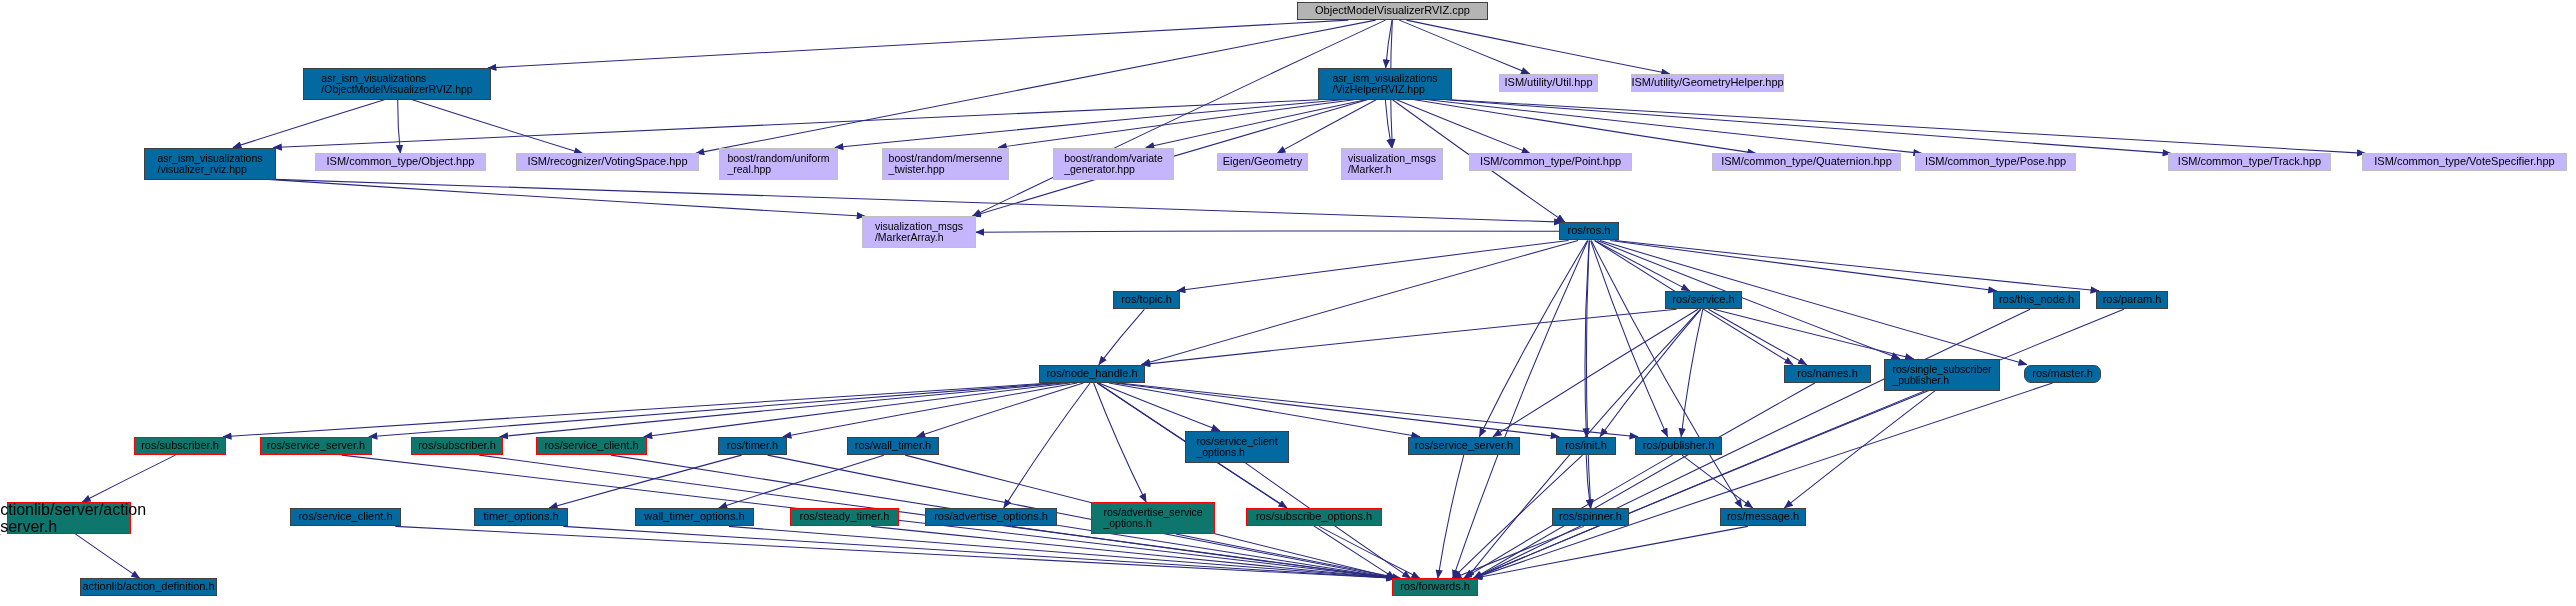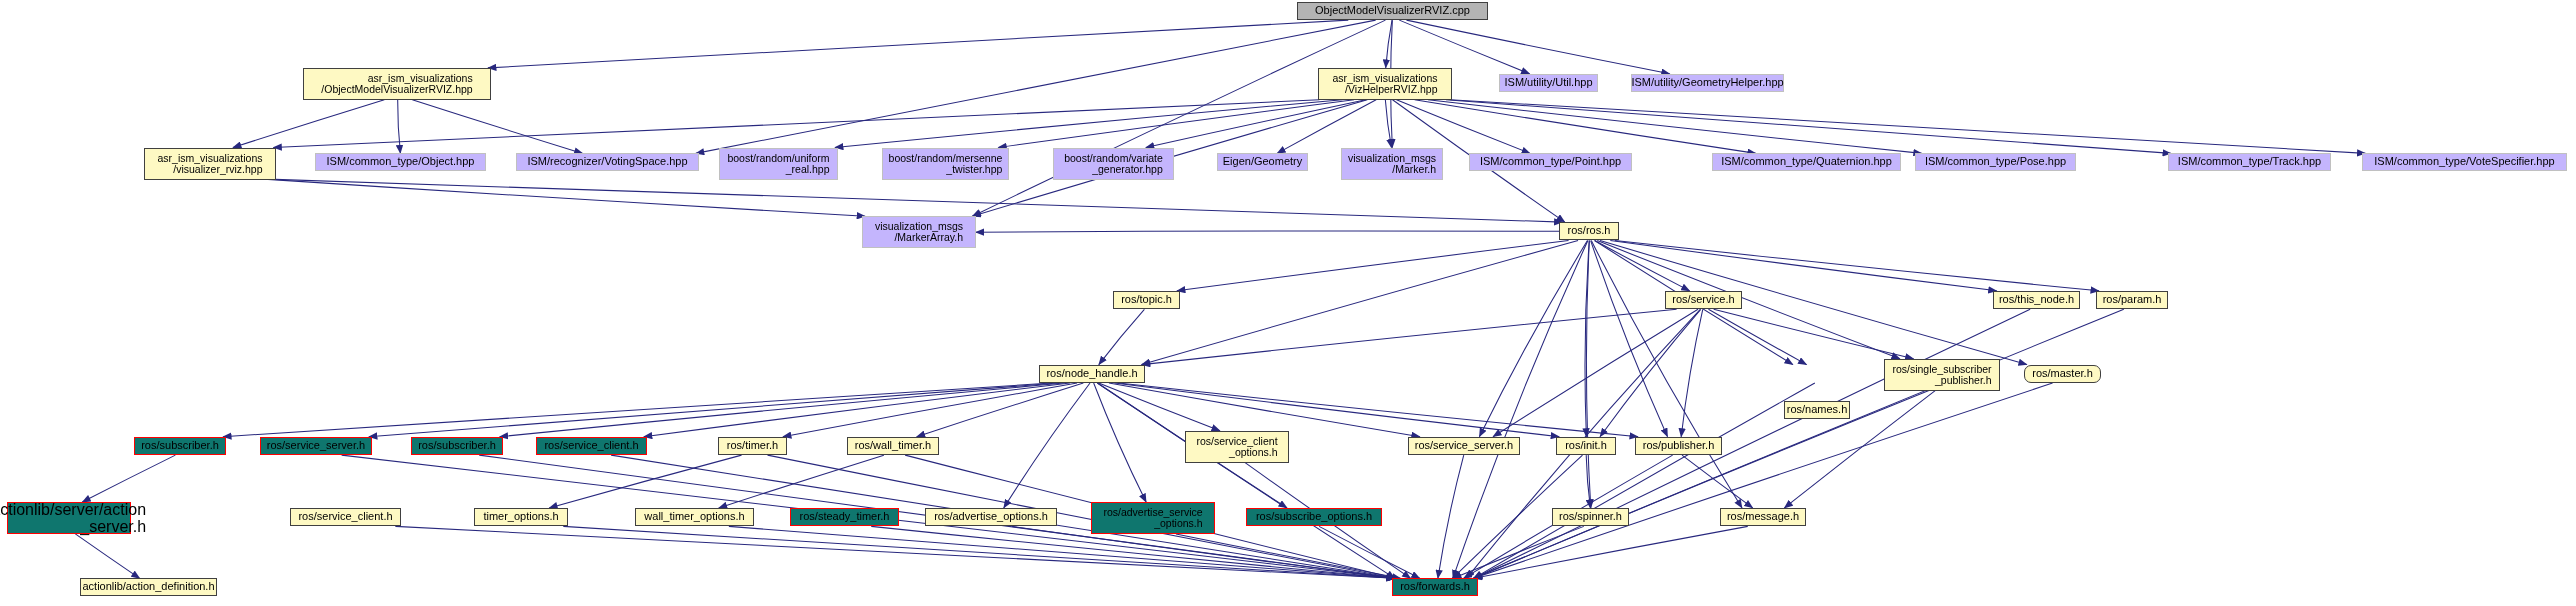--- a/index.html
+++ b/index.html
@@ -1,23 +1,23 @@
 <!DOCTYPE html>
 <html style="font-size:13.4px"><head>
 <meta charset="utf-8">
 <style>
   html,body{margin:0;padding:0;background:#ffffff;}
   #canvas{position:relative;width:2576px;height:606px;background:#ffffff;
           font-family:"Liberation Sans","DejaVu Sans",sans-serif;overflow:hidden;}
   #edges{position:absolute;left:0;top:0;width:2576px;height:606px;pointer-events:none;}
   .node{position:absolute;box-sizing:border-box;display:flex;align-items:center;
-        justify-content:center;text-align:right;line-height:1.08;
+        justify-content:center;text-align:left;line-height:1.08;
         font-size:11px;color:#000000;white-space:pre;}
   .n-plain{border:0.8px solid #c0c0c0;background:#c4b5fd;}
-  .n-dark{border:1.3px solid #404040;background:#fef9c3;}
+  .n-dark{border:1.3px solid #404040;background:#0369a1;}
   .n-red{border:1.3px solid #ff0000;background:#0f766e;}
   .n-root{border:1.3px solid #404040;background:#b4b4b4;}
   .nlabel{display:block;padding:0 4.2px;}
 </style>
 </head>
 <body>
 
 <div id="canvas">
   <svg id="edges" viewBox="0 0 3073 723" xmlns="http://www.w3.org/2000/svg">
     <defs>
@@ -147,21 +147,21 @@
       <div class="node n-plain" style="left: 2168px; top: 153px; width: 163px; height: 18.4px;"><span class="nlabel">ISM/common_type/Track.hpp</span></div>
       <div class="node n-plain" style="left: 2362px; top: 153px; width: 205px; height: 18.4px;"><span class="nlabel">ISM/common_type/VoteSpecifier.hpp</span></div>
       <div class="node n-plain" style="left: 862px; top: 216px; width: 114px; height: 32px; font-size: 10.5px;"><span class="nlabel">visualization_msgs
 /MarkerArray.h</span></div>
       <div class="node n-dark" style="left: 1559px; top: 222px; width: 60px; height: 18.4px;"><span class="nlabel">ros/ros.h</span></div>
       <div class="node n-dark" style="left: 1113px; top: 291px; width: 67px; height: 18.4px;"><span class="nlabel">ros/topic.h</span></div>
       <div class="node n-dark" style="left: 1665px; top: 291px; width: 77px; height: 18.4px;"><span class="nlabel">ros/service.h</span></div>
       <div class="node n-dark" style="left: 1993px; top: 291px; width: 87px; height: 18.4px;"><span class="nlabel">ros/this_node.h</span></div>
       <div class="node n-dark" style="left: 2096px; top: 291px; width: 72px; height: 18.4px;"><span class="nlabel">ros/param.h</span></div>
       <div class="node n-dark" style="left: 1039px; top: 365px; width: 106px; height: 18.4px;"><span class="nlabel">ros/node_handle.h</span></div>
-      <div class="node n-dark" style="left: 1784px; top: 365px; width: 66px; height: 18.4px; margin-top: 36px;"><span class="nlabel">ros/names.h</span></div>
+      <div class="node n-dark" style="left: 1784px; top: 365px; width: 87px; height: 18.4px;"><span class="nlabel">ros/names.h</span></div>
       <div class="node n-dark" style="left: 1884px; top: 359px; width: 116px; height: 32px; font-size: 10.5px;"><span class="nlabel">ros/single_subscriber
 _publisher.h</span></div>
       <div class="node n-dark" style="left: 2024px; top: 365px; width: 77px; height: 18.4px; border-radius: 7px;"><span class="nlabel">ros/master.h</span></div>
       <div class="node n-red" style="left: 134px; top: 437px; width: 92px; height: 18.4px;"><span class="nlabel">ros/subscriber.h</span></div>
       <div class="node n-red" style="left: 260px; top: 437px; width: 112px; height: 18.4px;"><span class="nlabel">ros/service_server.h</span></div>
       <div class="node n-red" style="left: 411px; top: 437px; width: 92px; height: 18.4px;"><span class="nlabel">ros/subscriber.h</span></div>
       <div class="node n-red" style="left: 536px; top: 437px; width: 111px; height: 18.4px;"><span class="nlabel">ros/service_client.h</span></div>
       <div class="node n-dark" style="left: 718px; top: 437px; width: 69px; height: 18.4px;"><span class="nlabel">ros/timer.h</span></div>
       <div class="node n-dark" style="left: 847px; top: 437px; width: 92px; height: 18.4px;"><span class="nlabel">ros/wall_timer.h</span></div>
       <div class="node n-dark" style="left: 1185px; top: 431px; width: 104px; height: 32px; font-size: 10.5px;"><span class="nlabel">ros/service_client

